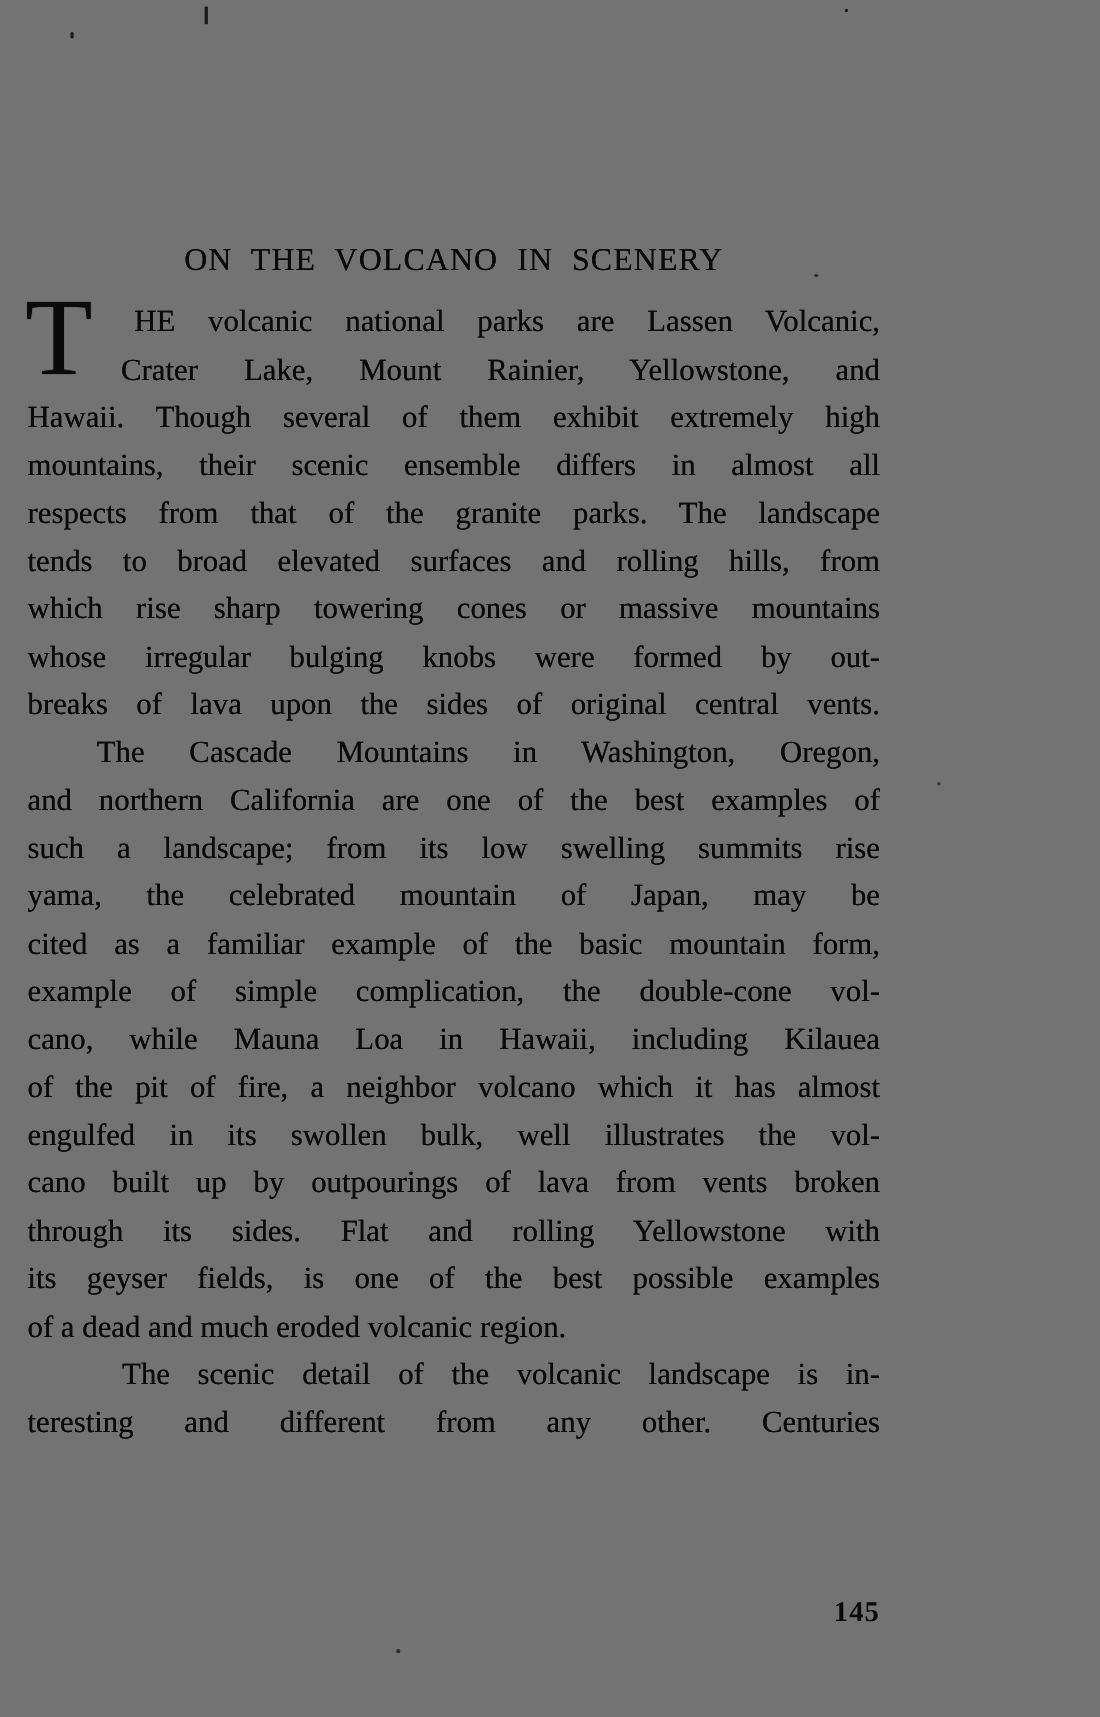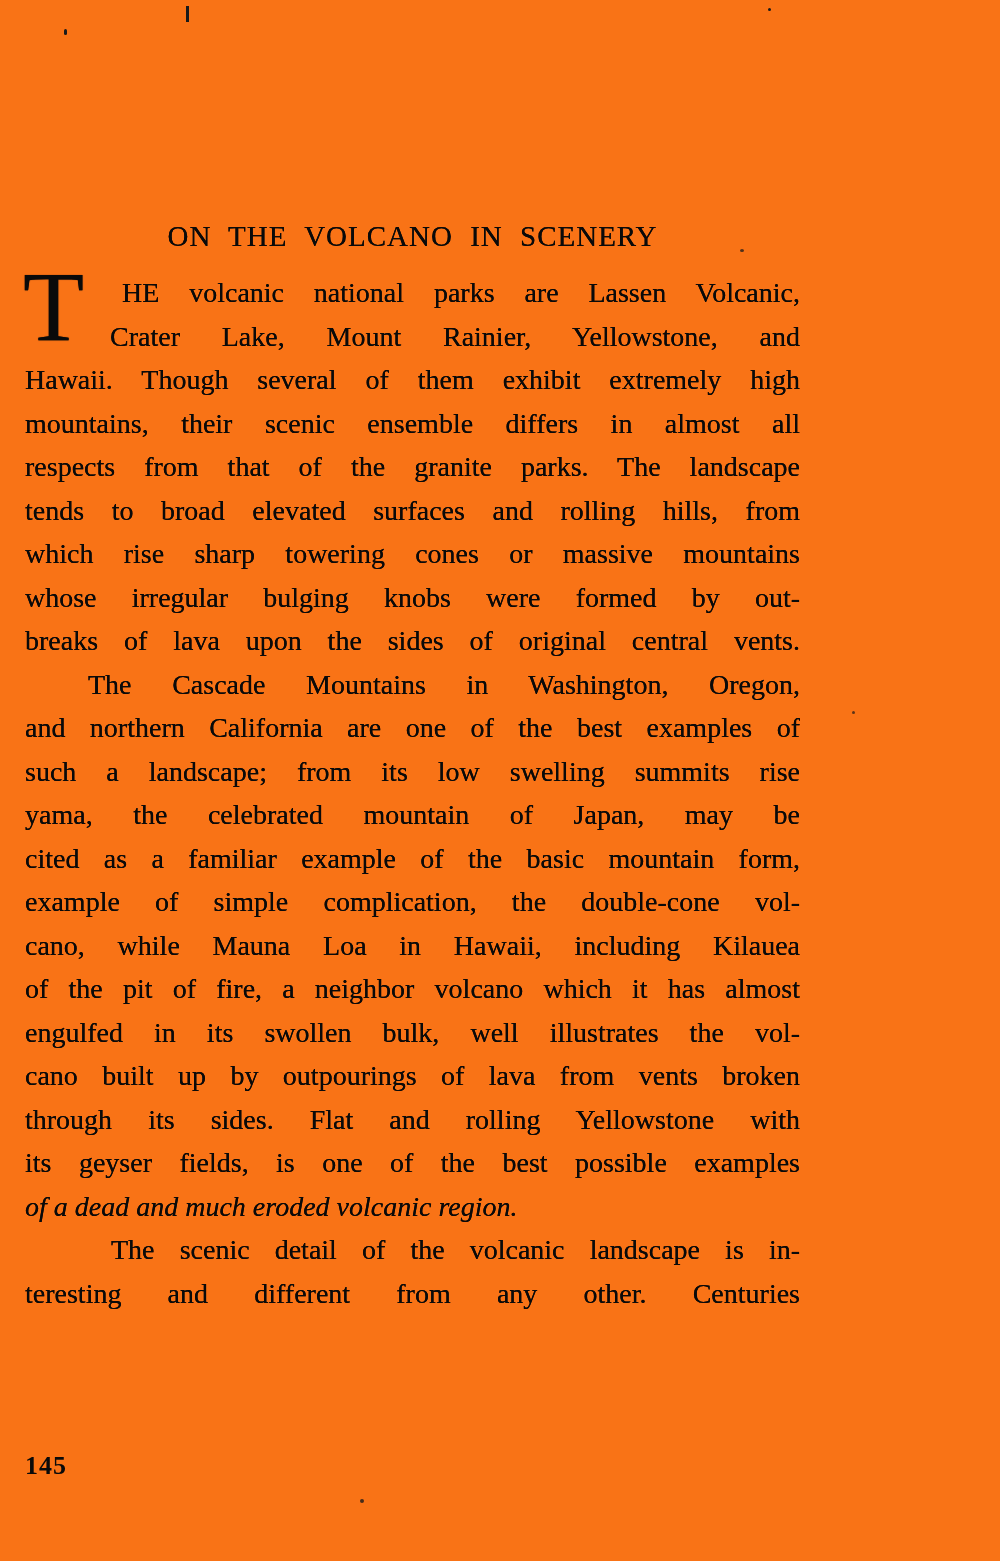--- a/index.html
+++ b/index.html
@@ -5,21 +5,21 @@
   html, body {
     margin: 0;
     padding: 0;
     background: #e8e8e8;
   }
   .page {
     position: relative;
     width: 1000px;
     height: 1561px;
     margin: 0 auto;
-    background: #f97316;
+    background: #737373;
     color: #0a0a0a;
     font-family: "Liberation Serif", "DejaVu Serif", serif;
     overflow: hidden;
   }
   .heading {
     position: absolute;
     top: 222px;
     left: 25px;
     width: 775px;
     text-align: center;
@@ -44,36 +44,35 @@
   }
   .line {
     text-align: justify;
     text-align-last: justify;
     overflow: hidden;
     white-space: nowrap;
   }
   .line.natural {
     text-align: center;
     text-align-last: left;
-    font-style: italic;
   }
   .dropcap {
     position: absolute;
     left: -2px;
     top: -14px;
     font-size: 100px;
     line-height: 1;
     text-shadow: 0 0 0.8px currentColor;
   }
   .page-number {
     position: absolute;
     top: 1453px;
     left: 25px;
     width: 775px;
-    text-align: left;
+    text-align: right;
     font-size: 26px;
     font-weight: bold;
     letter-spacing: 1px;
     line-height: 1;
   }
   .speck {
     position: absolute;
     background: #1a1a1a;
   }
   .speck-1 { left: 186px; top: 6px;    width: 3px; height: 16px; }

